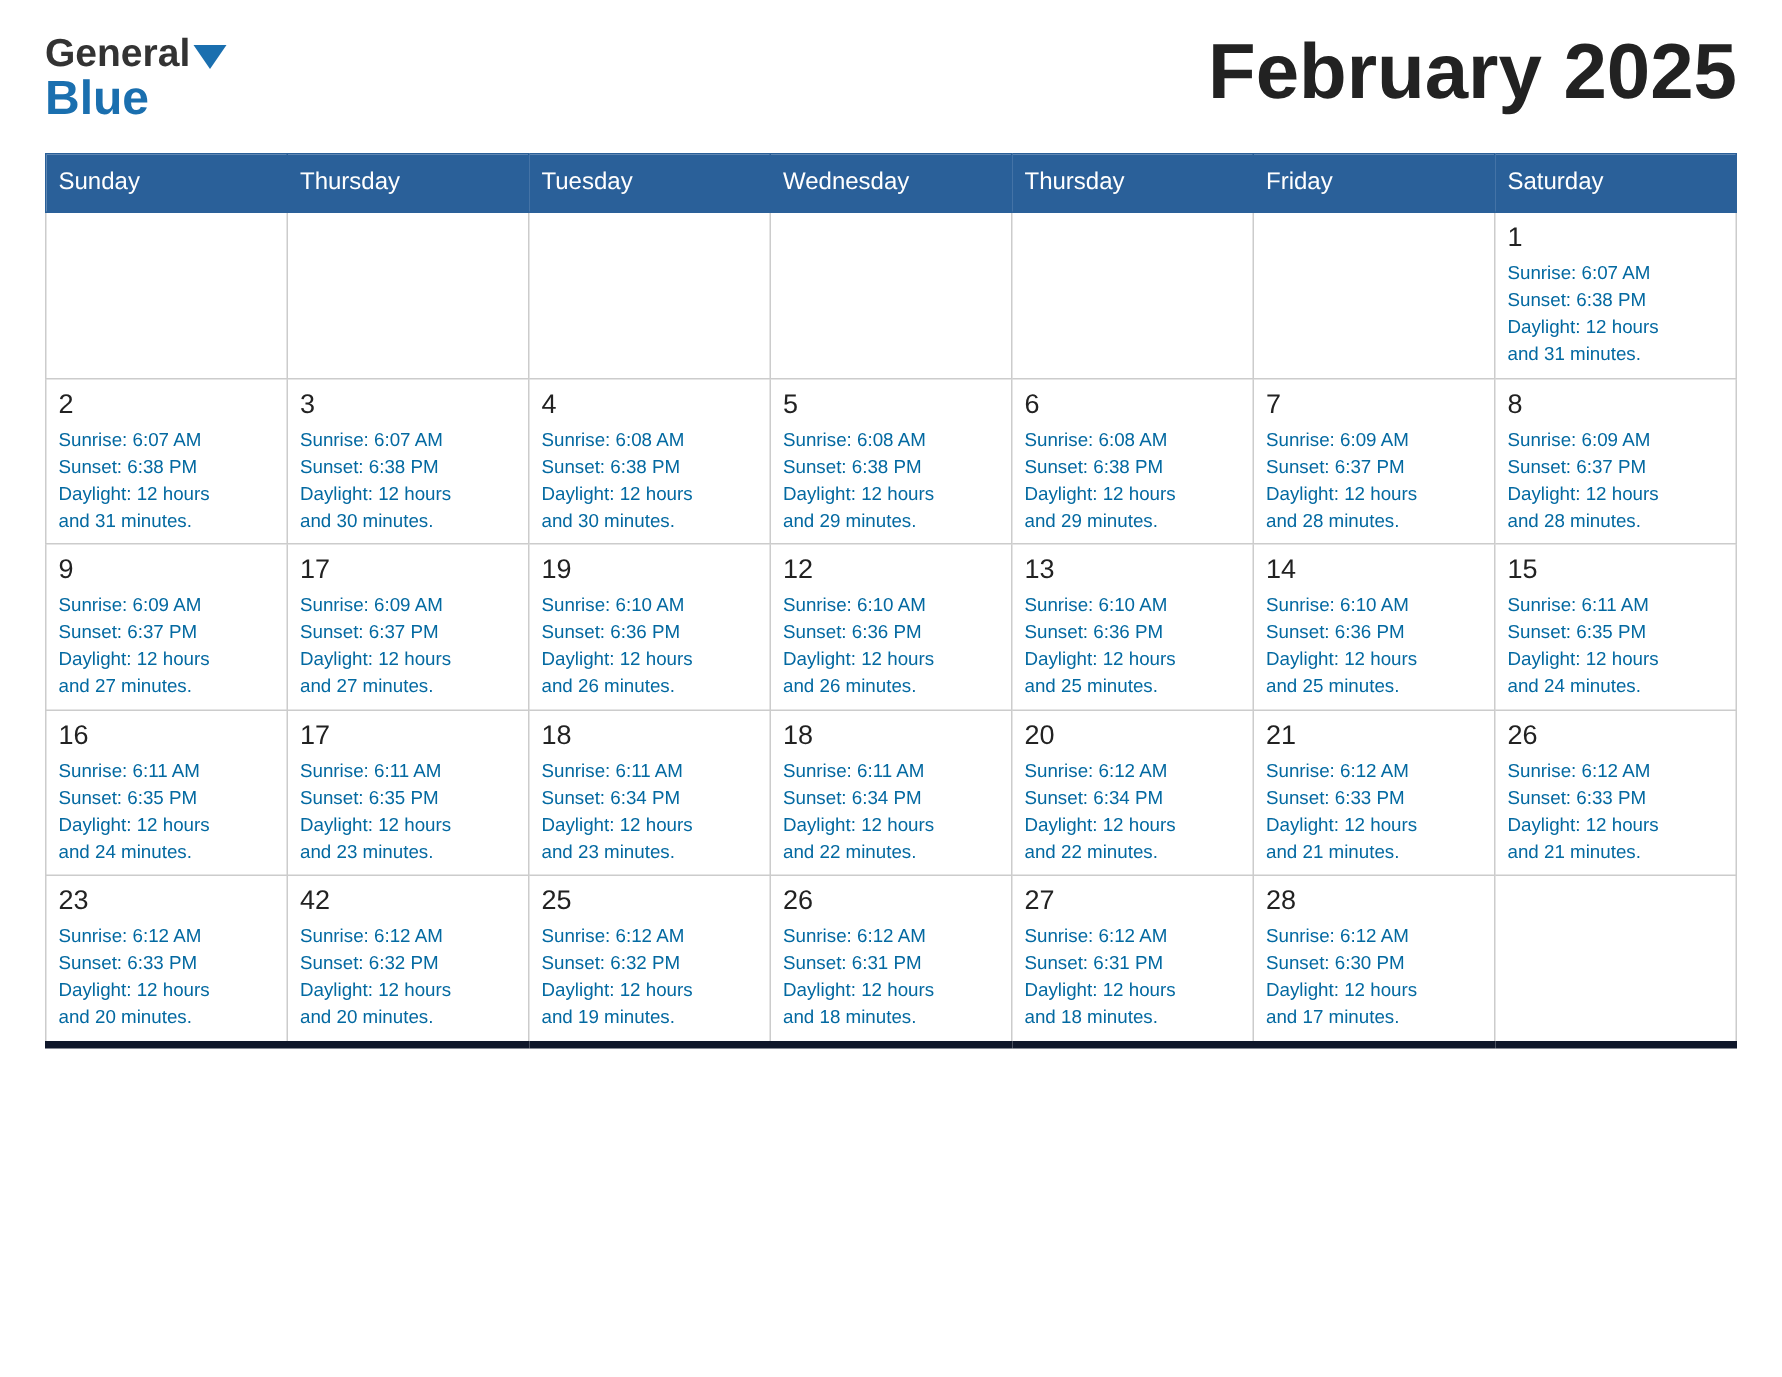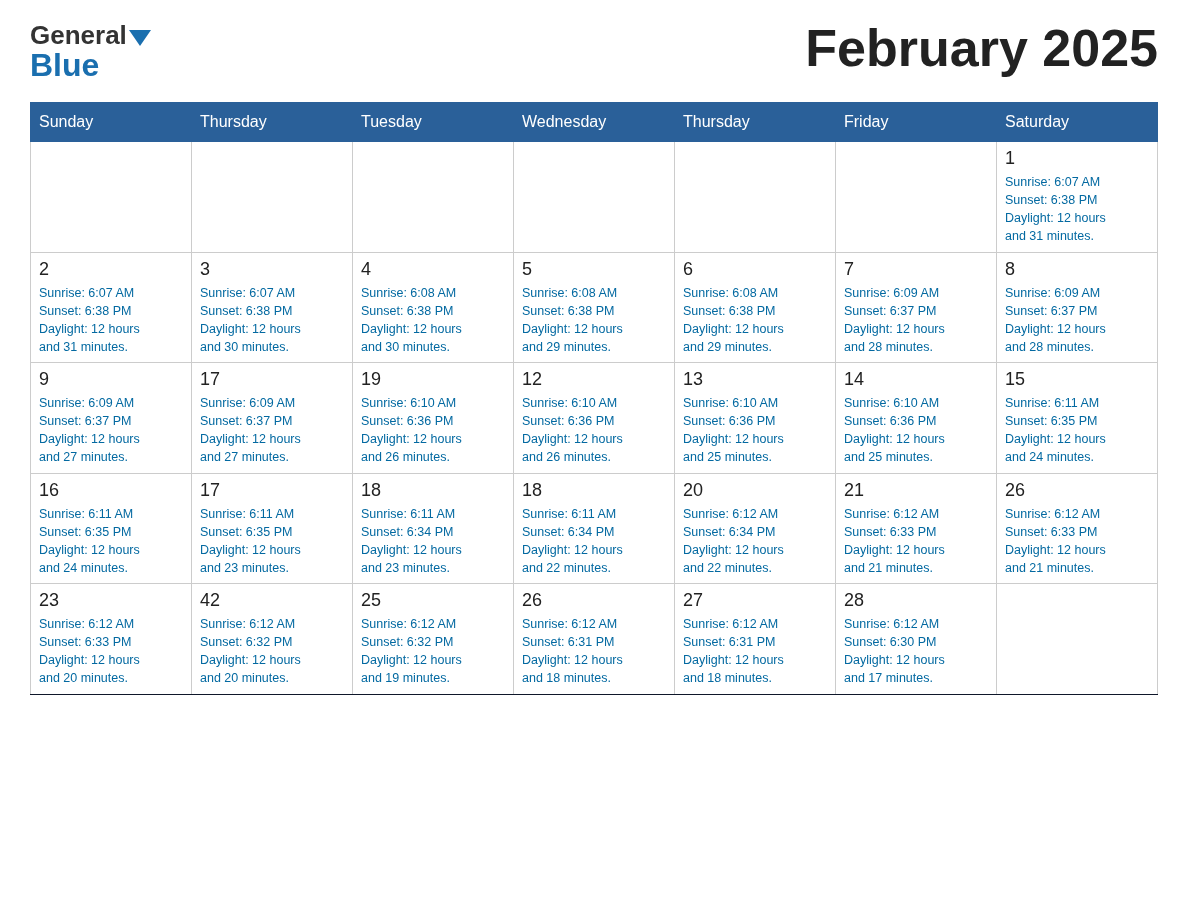--- a/index.html
+++ b/index.html
@@ -71,21 +71,21 @@
     }
     .day-info {
       font-size: 12.5px;
       color: #0369a1;
       line-height: 1.45;
     }
     .empty-cell {
       background: #fff;
     }
     tr:last-child td {
-      border-bottom: 1px solid #0f172a;
+      border-bottom: 5px solid #0f172a;
     }
     .logo-wrapper {
       display: flex;
       flex-direction: column;
       align-items: flex-start;
     }
     .logo-line1 {
       display: flex;
       align-items: center;
     }

